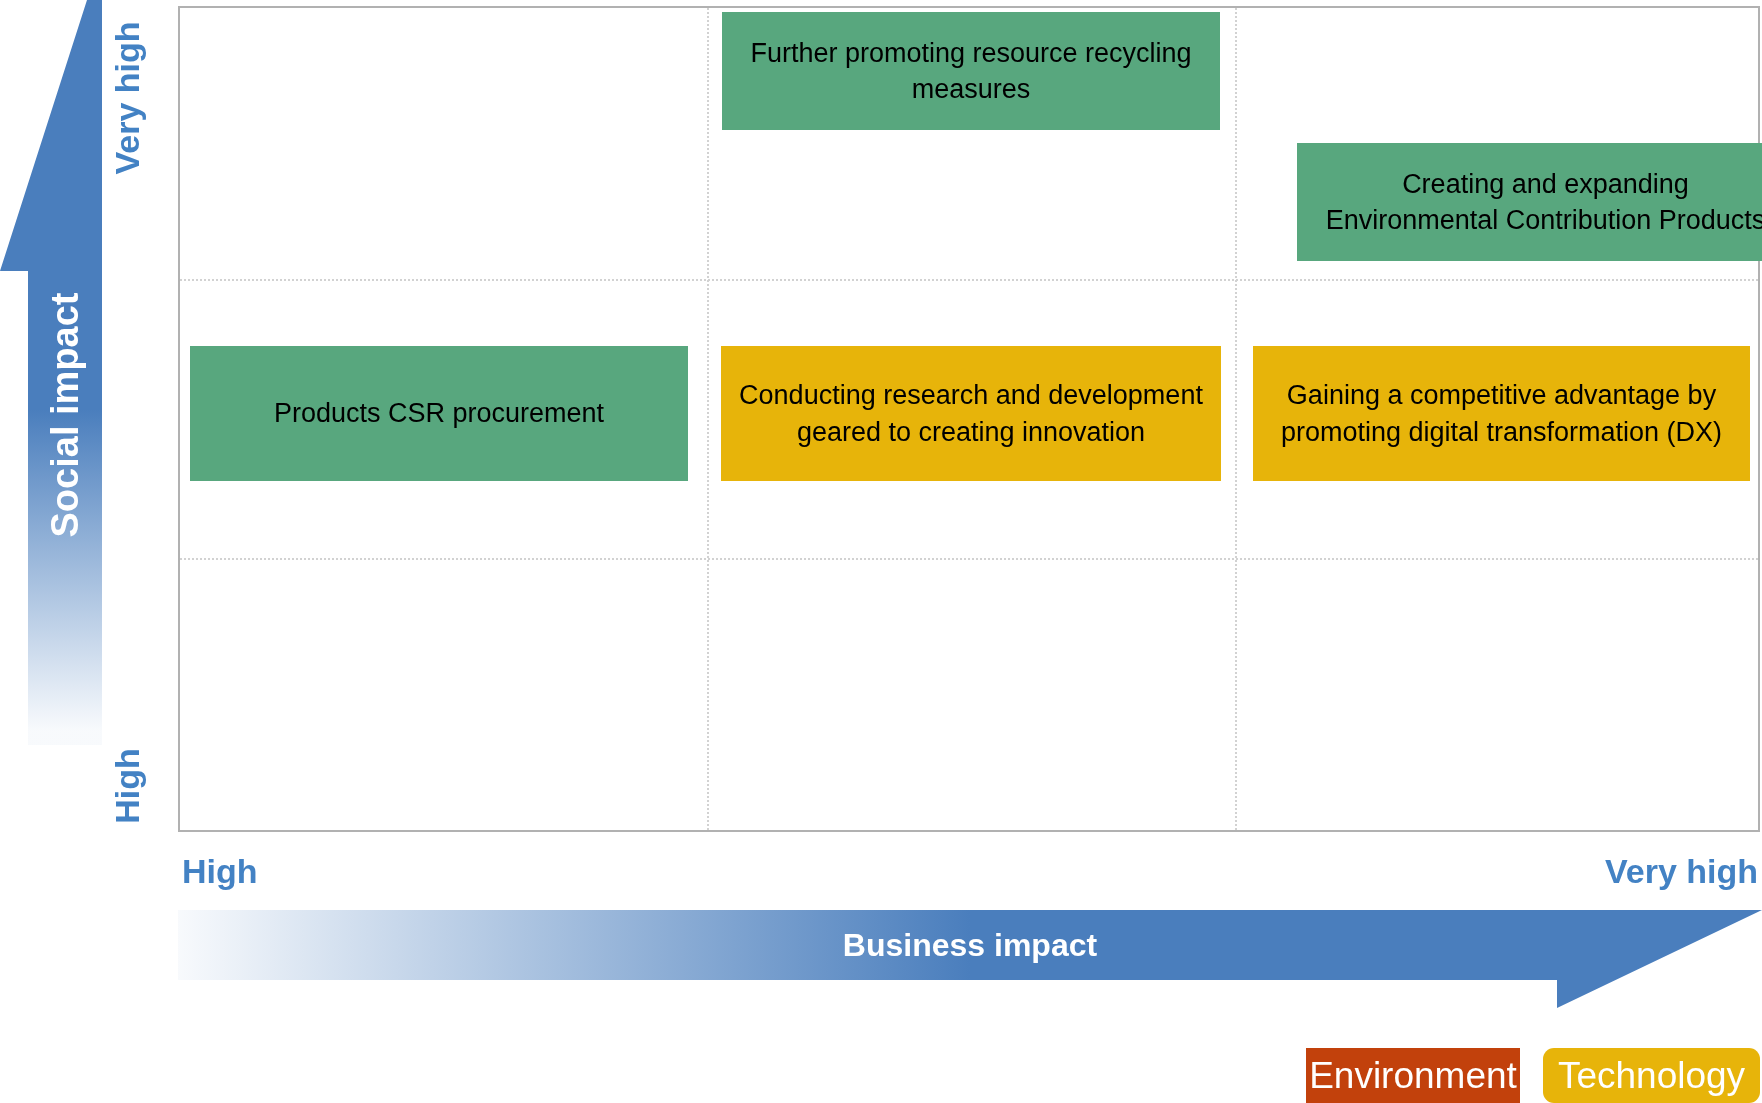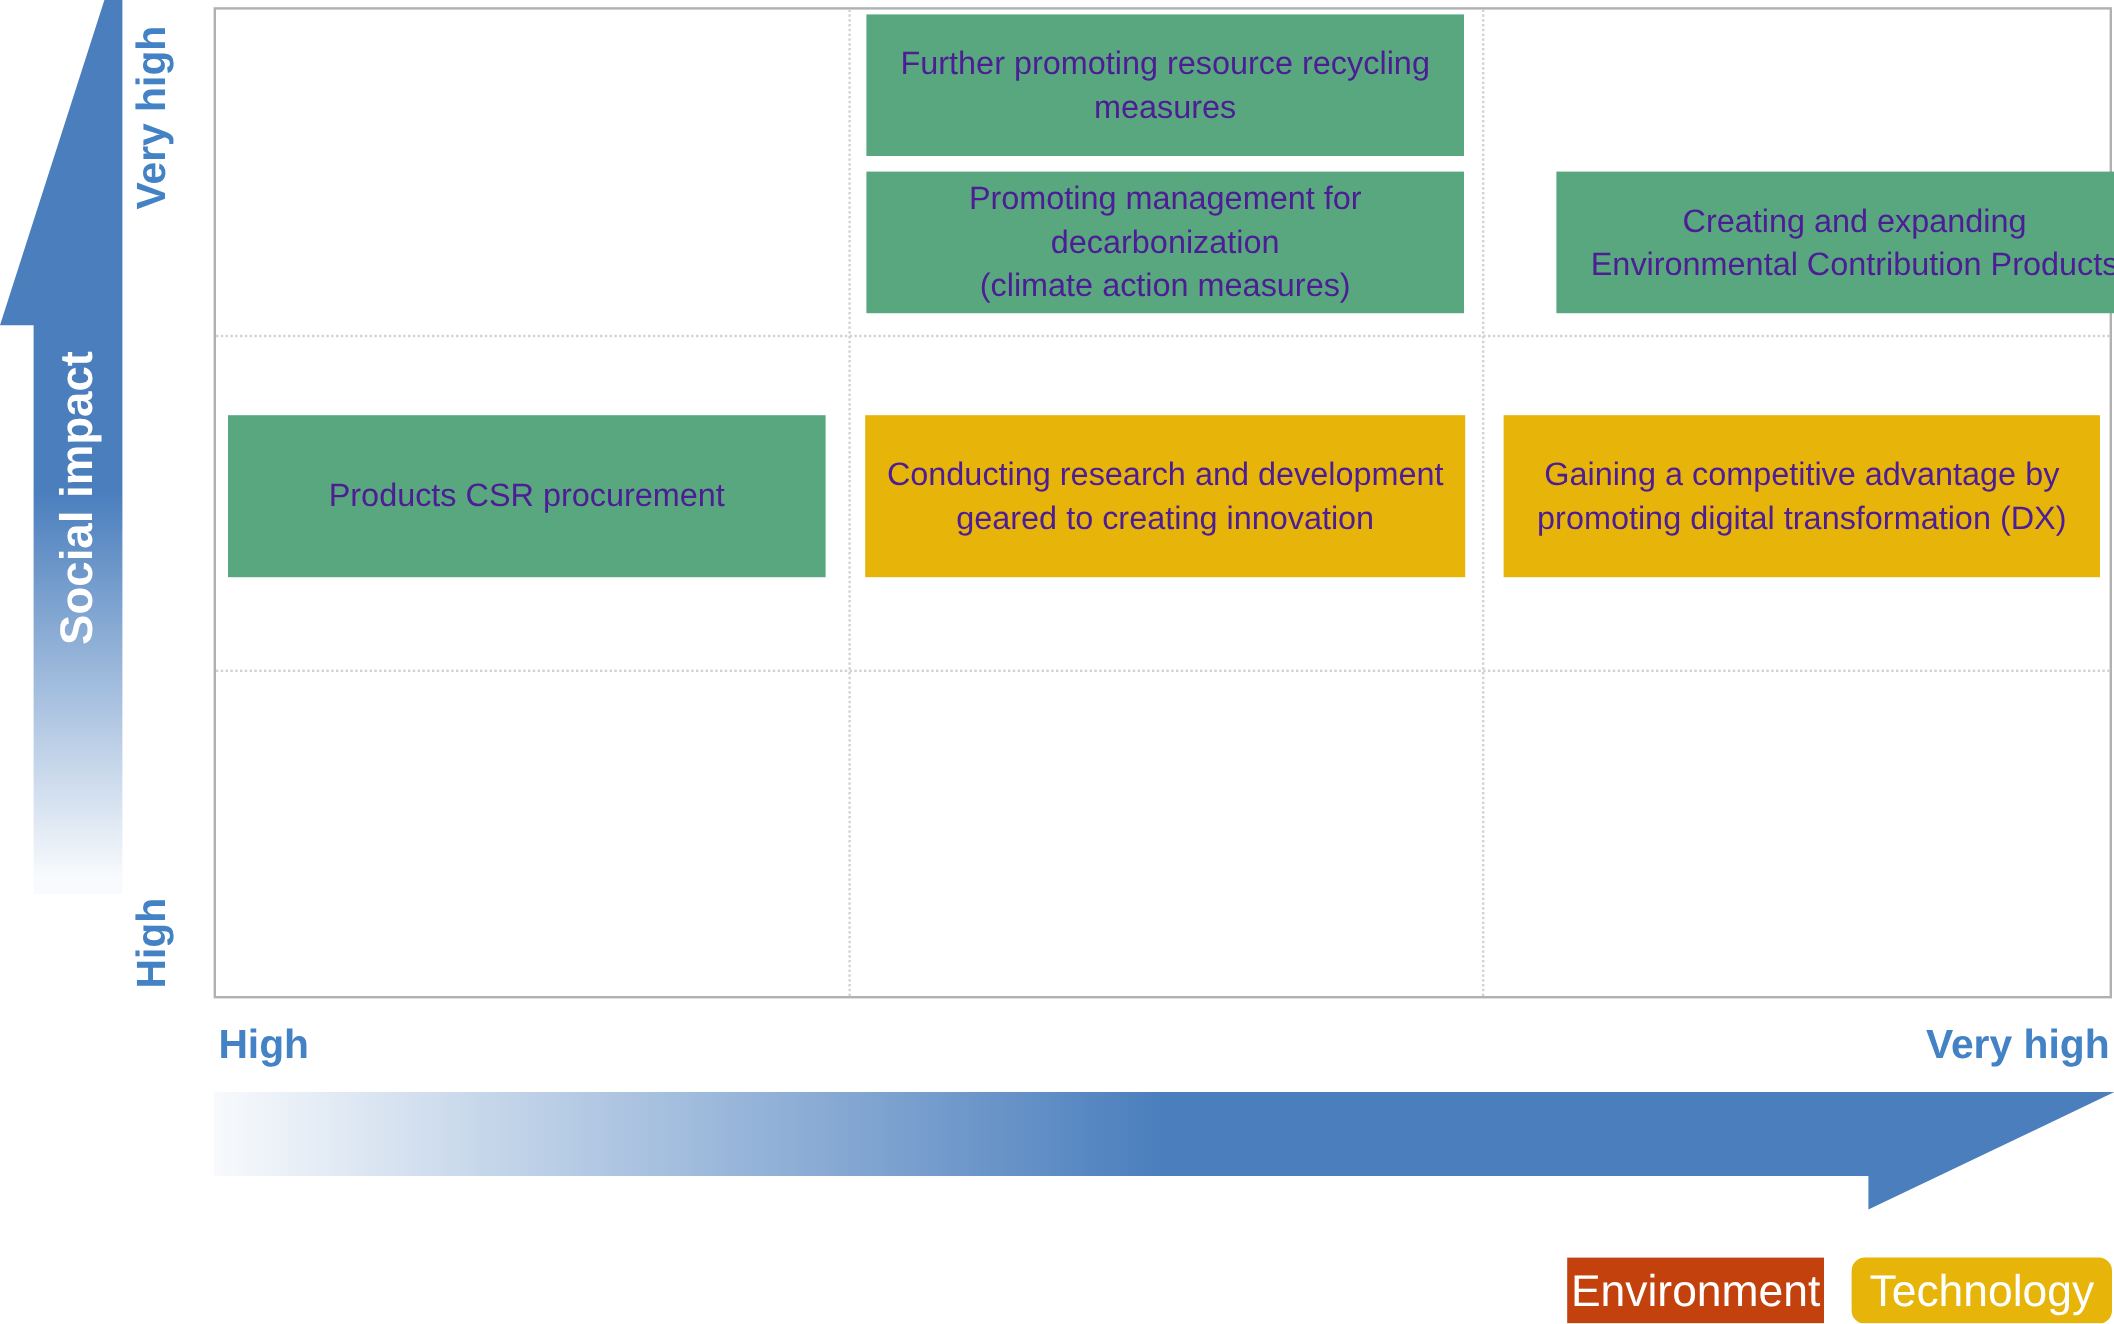--- a/index.html
+++ b/index.html
@@ -33,21 +33,21 @@
   .gridline.h1 { top: 271px; }
   .gridline.h2 { top: 550px; }
 
   
   .item {
     position: absolute;
     display: flex;
     align-items: center;
     justify-content: center;
     text-align: center;
-    color: #4c1d95;
+    color: #000000;
     font-size: 27px;
     line-height: 1.35;
     white-space: pre-line;
     box-sizing: border-box;
     padding: 4px 10px;
   }
   .item.green  { background: #58a77e; }
   .item.yellow { background: #e7b40a; }
 
   #item-0 { left: 722px;  top: 12px;  width: 498px; height: 118px; }
@@ -133,22 +133,20 @@
 
   <div class="plot">
     <div class="gridline v v1"></div>
     <div class="gridline v v2"></div>
     <div class="gridline h h1"></div>
     <div class="gridline h h2"></div>
   </div>
 
   <div id="item-0" class="item green">Further promoting resource recycling
 measures</div>
-  <div id="item-1" class="item green">Promoting management for decarbonization
-(climate action measures)</div>
   <div id="item-2" class="item green">Creating and expanding
 Environmental Contribution Products</div>
   <div id="item-3" class="item green">Products CSR procurement</div>
   <div id="item-4" class="item yellow">Conducting research and development
 geared to creating innovation</div>
   <div id="item-5" class="item yellow">Gaining a competitive advantage by
 promoting digital transformation (DX)</div>
 
   <div id="x-left-label" class="blue-label">High</div>
   <div id="x-right-label" class="blue-label">Very high</div>
@@ -156,17 +154,18 @@
   <svg id="right-arrow" class="arrow-svg" width="1584" height="104" viewBox="0 0 1584 104">
     <defs>
       <linearGradient id="gradRight" x1="0" y1="0" x2="1" y2="0">
         <stop offset="0" stop-color="#4a7ebd" stop-opacity="0.04"></stop>
         <stop offset="0.5" stop-color="#4a7ebd" stop-opacity="1"></stop>
         <stop offset="1" stop-color="#4a7ebd" stop-opacity="1"></stop>
       </linearGradient>
     </defs>
     <polygon points="0,4 1584,4 1379,102 1379,74 0,74" fill="url(#gradRight)"></polygon>
   </svg>
+  <div id="business-impact-label">Business impact</div>
 
   <div id="legend-environment" class="legend-box">Environment</div>
   <div id="legend-technology" class="legend-box">Technology</div>
 
 </div>
 
 </body></html>

